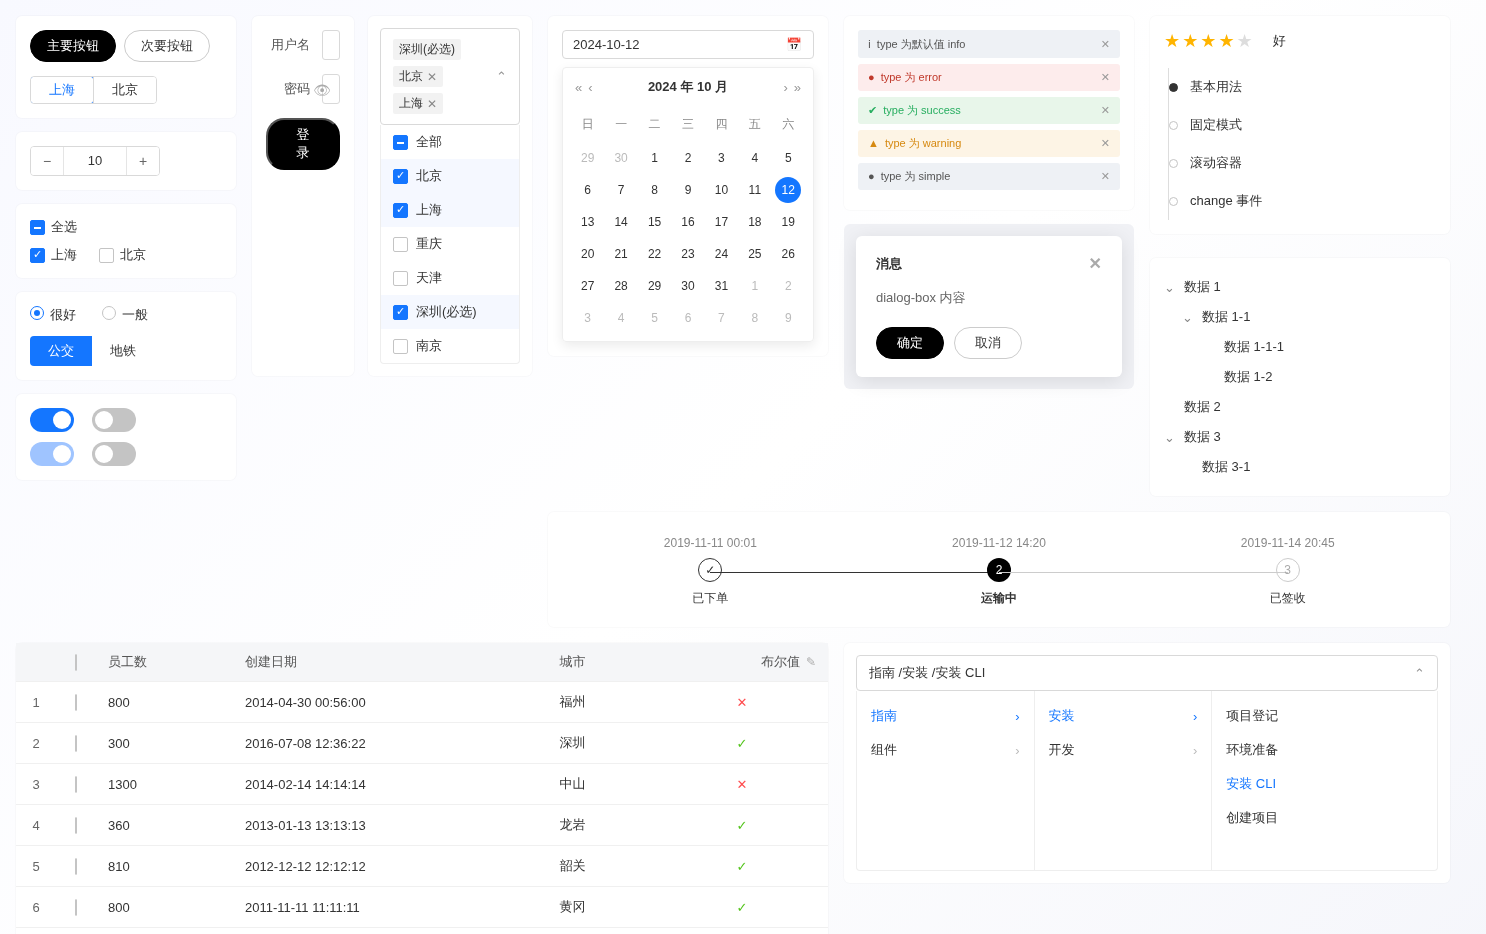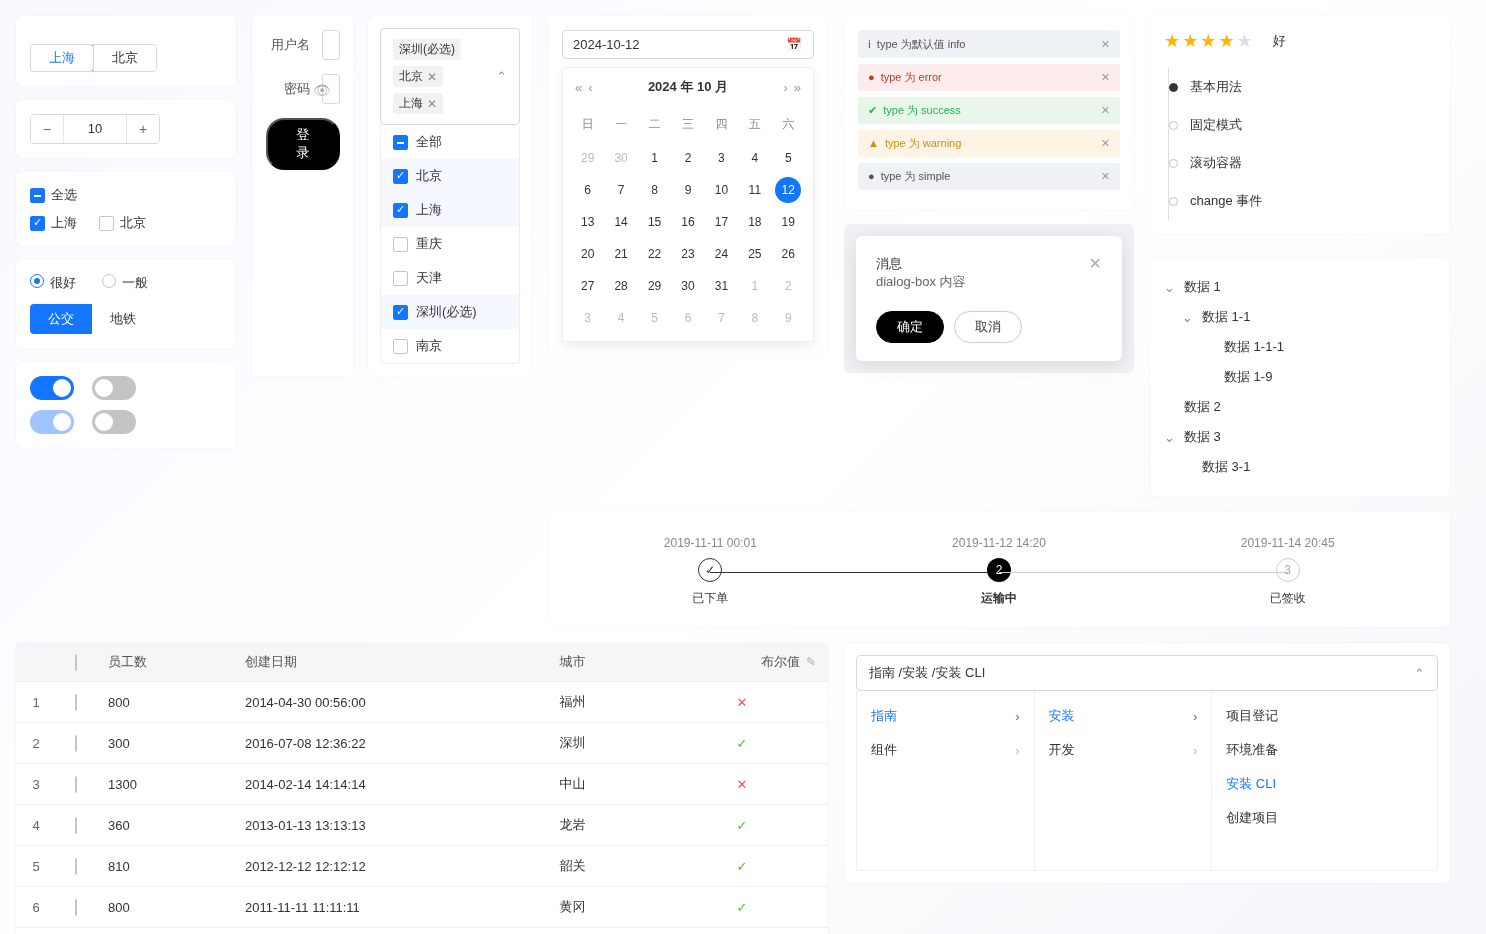--- a/index.html
+++ b/index.html
@@ -90,21 +90,21 @@
 .alert .close { color:#999; cursor:pointer; }
 .al-info { background:#eef1f5; color:#555; }
 .al-error { background:#fdecec; color:#c0392b; }
 .al-success { background:#e8f6ea; color:#27ae60;text-align:right; }
 .al-warning { background:#fdf4e5; color:#d68910; }
 .al-simple { background:#eef1f5; color:#555; }
 
 
 .dialog-card { background:#f0f1f5; padding:12px; border-radius:6px; }
 .dialog { background:#fff; border-radius:6px; padding:18px 20px; box-shadow:0 4px 20px rgba(0,0,0,.1); }
-.dialog-hd { display:flex; justify-content:space-between; align-items:center; font-weight:400; }
+.dialog-hd { display:flex; justify-content:space-between; align-items:center; font-weight:700; margin-bottom:16px; }
 .dialog-close { color:#aaa; cursor:pointer; font-size:16px; }
 .dialog-body { color:#666; margin-bottom:20px; font-size:13px; }
 .dialog-ft { display:flex; gap:10px; justify-content:flex-start; }
 
 
 .stars { font-size:18px; letter-spacing:2px; }
 .star-on { color:#ffb400; }
 .star-off { color:#ddd; }
 .anchors { margin-top:16px; }
 .anchor-item { display:flex; align-items:center; gap:12px; padding:10px 0; cursor:pointer; }
@@ -153,20 +153,24 @@
 .c-item { padding:8px 14px; display:flex; justify-content:space-between; align-items:center; cursor:pointer; }
 .c-item.on { color:#1476ff; }
 </style>
 </head>
 <body>
 
 <div class="grid">
 
   <div style="display:flex;flex-direction:column;gap:14px;">
     <div class="card">
+      <div class="row">
+        <button class="btn btn-primary">主要按钮</button>
+        <button class="btn btn-secondary">次要按钮</button>
+      </div>
       <div style="margin-top:14px;">
         <div class="tab-group outlined">
           <div class="tab-btn active">上海</div>
           <div class="tab-btn">北京</div>
         </div>
       </div>
     </div>
 
     <div class="card">
       <div class="num-wrap">
@@ -427,21 +431,21 @@
         <div class="tree-node tree-lvl1">
           <span class="tree-caret">⌄</span>
           <span>数据 1-1</span>
         </div>
         <div class="tree-node tree-lvl2">
           <span class="tree-caret"></span>
           <span>数据 1-1-1</span>
         </div>
         <div class="tree-node tree-lvl2">
           <span class="tree-caret"></span>
-          <span>数据 1-9</span>
+          <span>数据 1-2</span>
         </div>
         <div class="tree-node tree-lvl0">
           <span class="tree-caret"></span>
           <span>数据 2</span>
         </div>
         <div class="tree-node tree-lvl0">
           <span class="tree-caret">⌄</span>
           <span>数据 3</span>
         </div>
         <div class="tree-node tree-lvl1">

